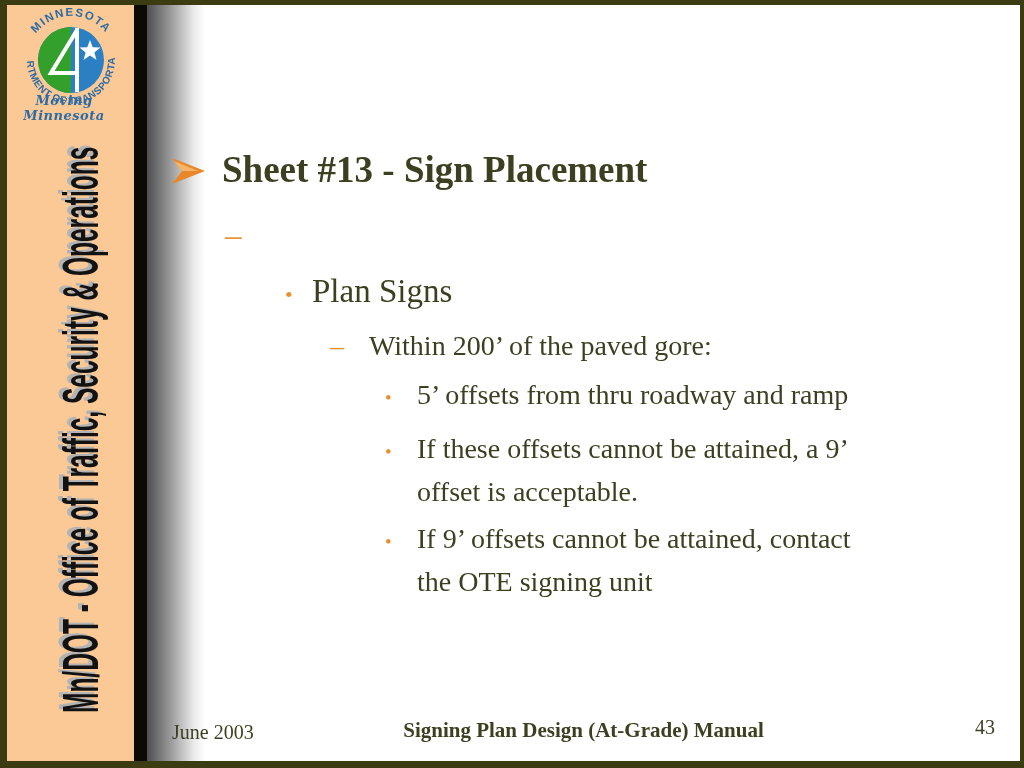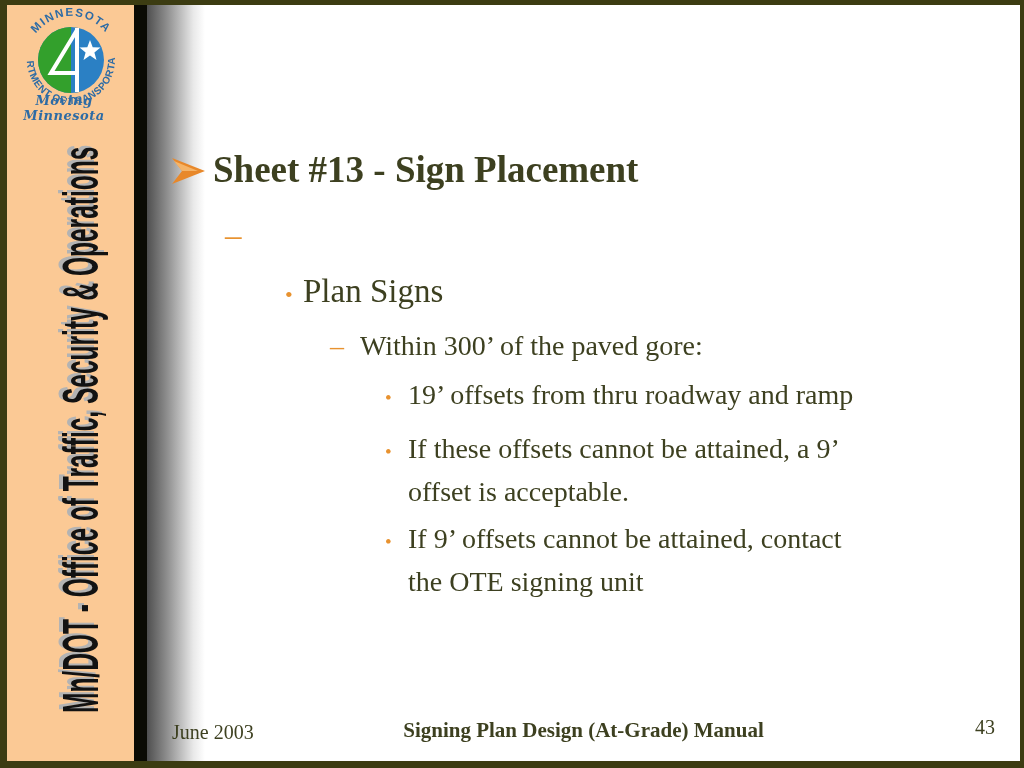--- a/index.html
+++ b/index.html
@@ -39,21 +39,21 @@
   .content{position:relative;flex:1;background:#ffffff;}
   .content::before{
     content:"";position:absolute;left:0;top:0;bottom:0;width:58px;
     background:linear-gradient(to right,#4f4f4f 0%,#8f8f8f 35%,#e9e9e9 80%,#ffffff 100%);
   }
   .title{
     position:absolute;left:31px;top:60px;
     font-family:"Liberation Sans", sans-serif;
     font-size:42px;line-height:1.05;color:#3b3e17;
   }
-  .row{position:absolute;display:flex;align-items:baseline;color:#3d4020;}
+  .row{position:absolute;display:flex;align-items:baseline;color:#3d4020;gap:9px;}
   .row .txt{white-space:pre-line;}
   .bullet{flex:none;color:#e8922f;}
   .r1{left:25px;top:144px;font-size:37px;font-weight:bold;line-height:1.15;}
   .r1 .bullet{width:41px;align-self:flex-start;}
   .r2{left:78px;top:212px;font-size:33px;line-height:1.15;}
   .r2 .bullet{width:37px;}
   .r3{left:138px;top:268px;font-size:33px;line-height:1.15;}
   .r3 .bullet{width:18px;font-size:22px;}
   .r4{left:183px;top:324px;font-size:28px;line-height:1.2;}
   .r4 .bullet{width:30px;}
@@ -124,26 +124,26 @@
       <span class="bullet">–</span>
     </div>
 
     <div class="row r3">
       <span class="bullet">•</span>
       <span class="txt">Plan Signs</span>
     </div>
 
     <div class="row r4">
       <span class="bullet">–</span>
-      <span class="txt">Within 300’ of the paved gore:</span>
+      <span class="txt">Within 200’ of the paved gore:</span>
     </div>
 
     <div class="row r5">
       <span class="bullet">•</span>
-      <span class="txt">19’ offsets from thru roadway and ramp</span>
+      <span class="txt">5’ offsets from thru roadway and ramp</span>
     </div>
 
     <div class="row r6">
       <span class="bullet">•</span>
       <span class="txt">If these offsets cannot be attained, a 9’
 offset is acceptable.</span>
     </div>
 
     <div class="row r7">
       <span class="bullet">•</span>

